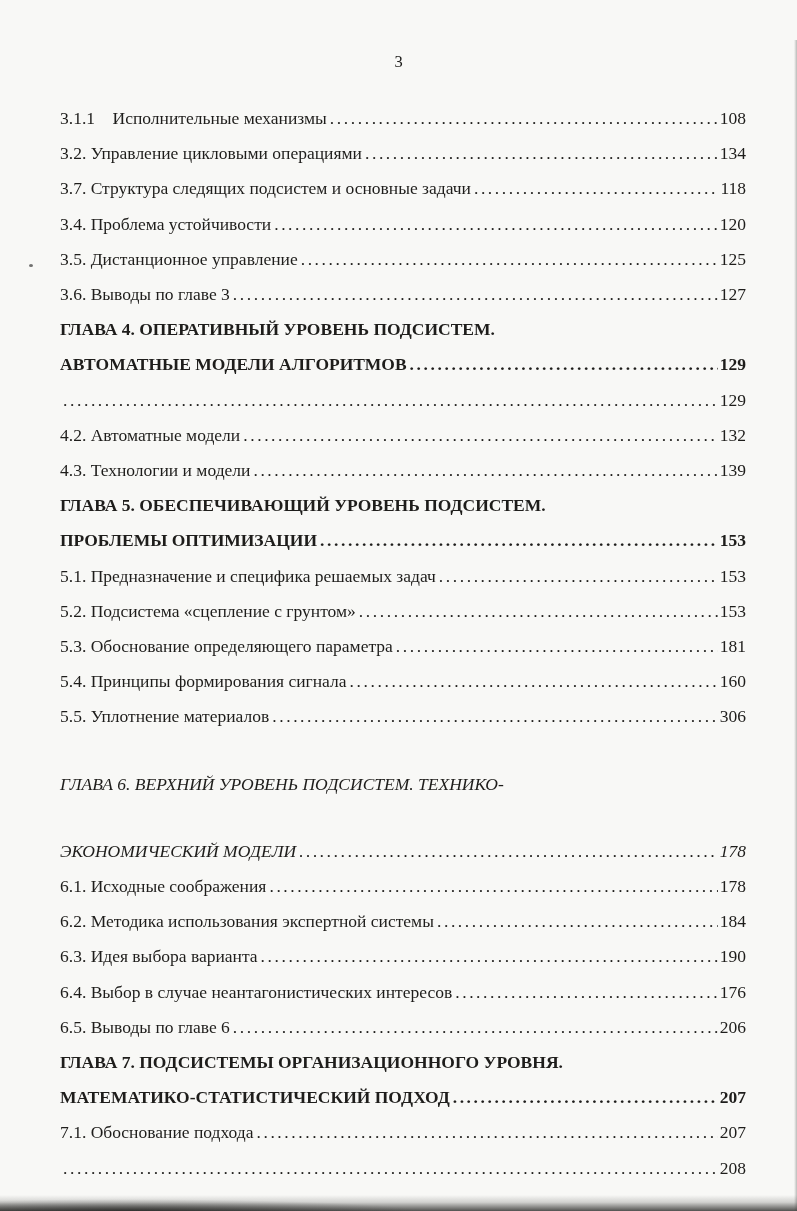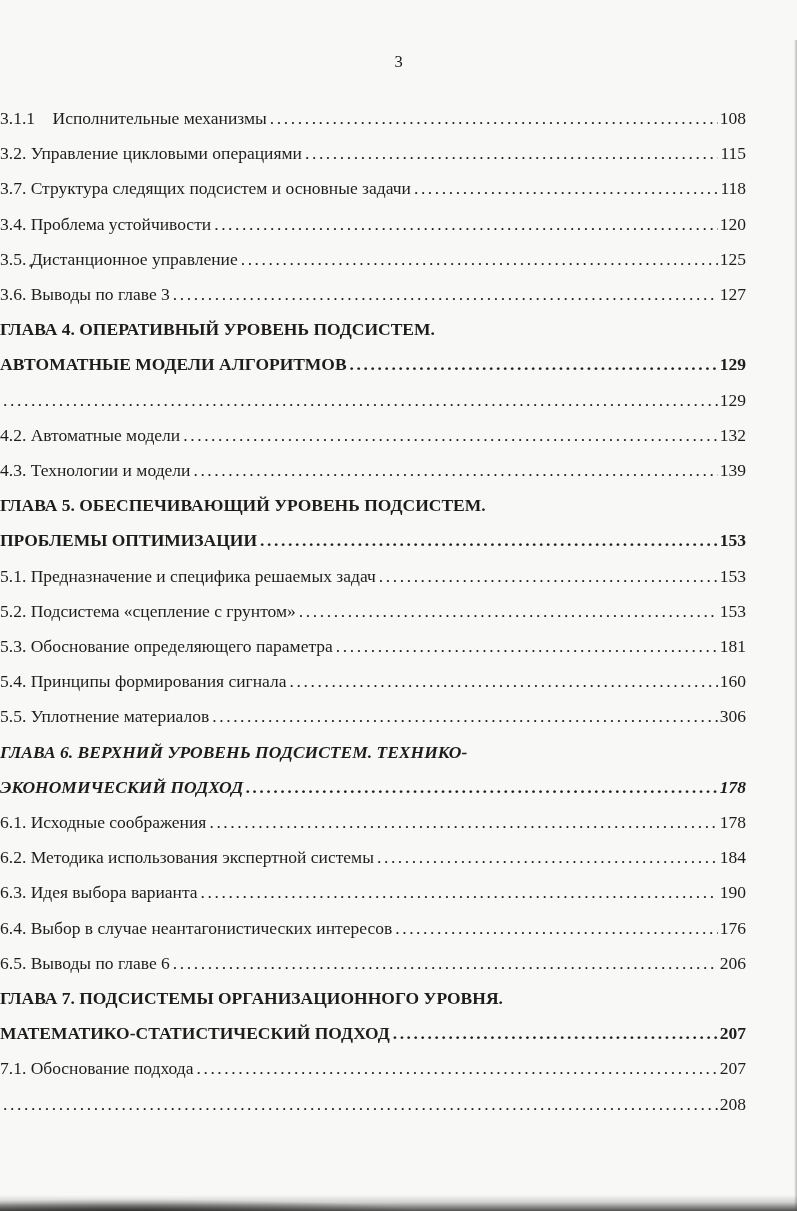--- a/index.html
+++ b/index.html
@@ -20,31 +20,32 @@
     box-sizing: border-box;
   }
   .page-number {
     padding-top: 52px;
     text-align: center;
     line-height: 20px;
     font-size: 16.5px;
   }
   .toc {
     margin-top: 29px;
+    padding-left: 60px;
     padding-right: 51px;
   }
   .toc-row {
     display: flex;
     align-items: baseline;
   }
   .toc-row > * {
     line-height: 35.2px;
   }
   .toc-row.bold { font-weight: bold; font-family: Liberation Serif, serif; }
-  .toc-row.bold-italic { font-weight: bold; font-style: italic; }
+  .toc-row.bold-italic { font-weight: normal; font-style: italic; margin-top: 32px; }
   .toc-text {
     white-space: pre-wrap;
     flex: 0 0 auto;
   }
   .toc-dots {
     flex: 1 1 0;
     min-width: 10px;
     overflow: hidden;
     white-space: nowrap;
     letter-spacing: 2.6px;
@@ -98,21 +99,21 @@
 
   <div class="toc" id="toc-list">
       <div class="toc-row normal">
         <span class="toc-text">3.1.1    Исполнительные механизмы</span>
         <span class="toc-dots">............................................................................................................................................................................................................................</span>
         <span class="toc-page">108</span>
       </div>
       <div class="toc-row normal">
         <span class="toc-text">3.2. Управление цикловыми операциями</span>
         <span class="toc-dots">............................................................................................................................................................................................................................</span>
-        <span class="toc-page">115</span>
+        <span class="toc-page">134</span>
       </div>
       <div class="toc-row normal">
         <span class="toc-text">3.7. Структура следящих подсистем и основные задачи</span>
         <span class="toc-dots">............................................................................................................................................................................................................................</span>
         <span class="toc-page">118</span>
       </div>
       <div class="toc-row normal">
         <span class="toc-text">3.4. Проблема устойчивости</span>
         <span class="toc-dots">............................................................................................................................................................................................................................</span>
         <span class="toc-page">120</span>
@@ -179,21 +180,21 @@
       </div>
       <div class="toc-row normal">
         <span class="toc-text">5.5. Уплотнение материалов</span>
         <span class="toc-dots">............................................................................................................................................................................................................................</span>
         <span class="toc-page">306</span>
       </div>
       <div class="toc-row bold-italic">
         <span class="toc-text">ГЛАВА 6. ВЕРХНИЙ УРОВЕНЬ ПОДСИСТЕМ. ТЕХНИКО-</span>
       </div>
       <div class="toc-row bold-italic">
-        <span class="toc-text">ЭКОНОМИЧЕСКИЙ ПОДХОД</span>
+        <span class="toc-text">ЭКОНОМИЧЕСКИЙ МОДЕЛИ</span>
         <span class="toc-dots">............................................................................................................................................................................................................................</span>
         <span class="toc-page">178</span>
       </div>
       <div class="toc-row normal">
         <span class="toc-text">6.1. Исходные соображения</span>
         <span class="toc-dots">............................................................................................................................................................................................................................</span>
         <span class="toc-page">178</span>
       </div>
       <div class="toc-row normal">
         <span class="toc-text">6.2. Методика использования экспертной системы</span>

